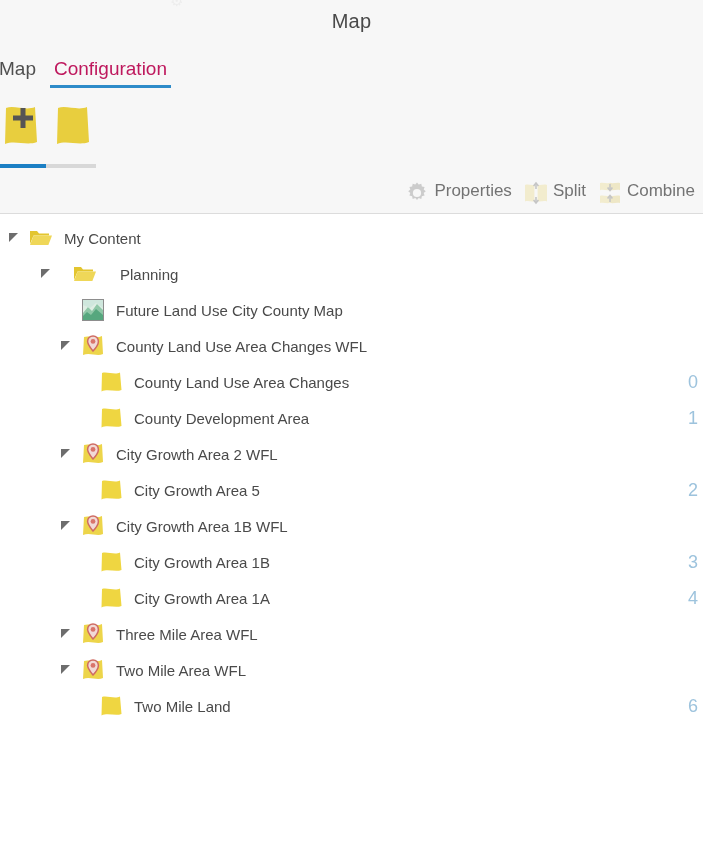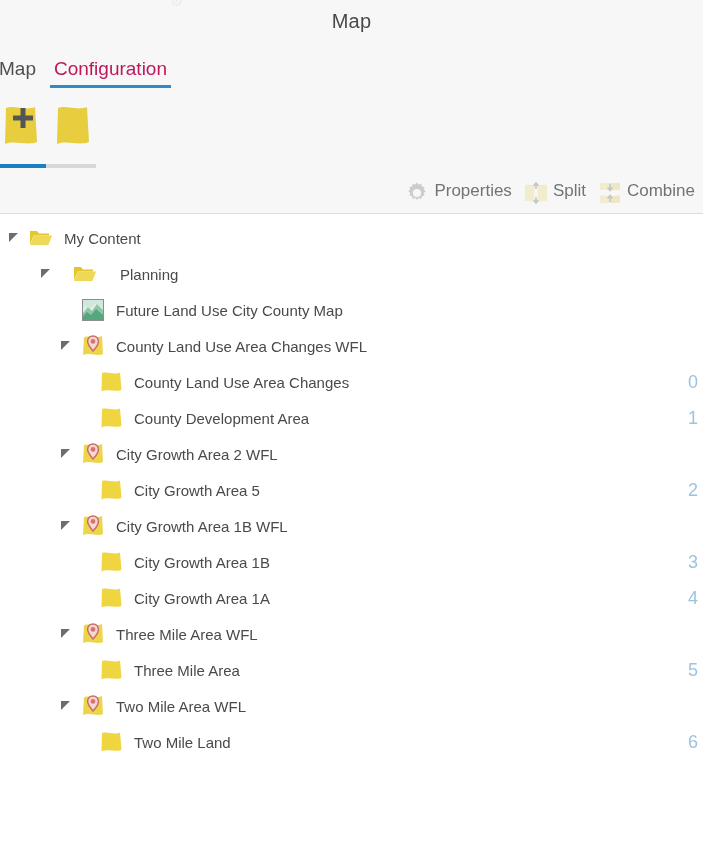--- a/index.html
+++ b/index.html
@@ -414,30 +414,20 @@
       <span class="expander open"></span>
       <span class="nodeicon">
         <svg width="26" height="24" viewBox="0 0 26 24">
           <path d="M4 3 C9 1, 16 5, 22 2 L23 20 C17 23, 10 18, 3 21 Z" fill="#edd54a"></path>
           <path d="M13 2 C9.8 2, 7.6 4.4, 7.6 7.4 C7.6 11.2, 13 17, 13 17 C13 17, 18.4 11.2, 18.4 7.4 C18.4 4.4, 16.2 2, 13 2 Z" fill="#f2d9d6" stroke="#cf6b62" stroke-width="1.5"></path>
           <circle cx="13" cy="7.4" r="2.4" fill="#d9746b"></circle>
         </svg>
       </span>
       <span class="label">Three Mile Area WFL</span>
     </div>
-    <div class="row ind3">
-      <span class="expander blank"></span>
-      <span class="nodeicon">
-        <svg width="24" height="22" viewBox="0 0 24 22">
-          <path d="M3 2 C8 0.5, 16 4, 21 1.5 L22.5 19 C16.5 21.5, 9 17.5, 2.5 20.5 Z" fill="#efd641"></path>
-        </svg>
-      </span>
-      <span class="label">Three Mile Area</span>
-      <span class="count">5</span>
-    </div>
     <div class="row ind2">
       <span class="expander open"></span>
       <span class="nodeicon">
         <svg width="26" height="24" viewBox="0 0 26 24">
           <path d="M4 3 C9 1, 16 5, 22 2 L23 20 C17 23, 10 18, 3 21 Z" fill="#edd54a"></path>
           <path d="M13 2 C9.8 2, 7.6 4.4, 7.6 7.4 C7.6 11.2, 13 17, 13 17 C13 17, 18.4 11.2, 18.4 7.4 C18.4 4.4, 16.2 2, 13 2 Z" fill="#f2d9d6" stroke="#cf6b62" stroke-width="1.5"></path>
           <circle cx="13" cy="7.4" r="2.4" fill="#d9746b"></circle>
         </svg>
       </span>
       <span class="label">Two Mile Area WFL</span>

